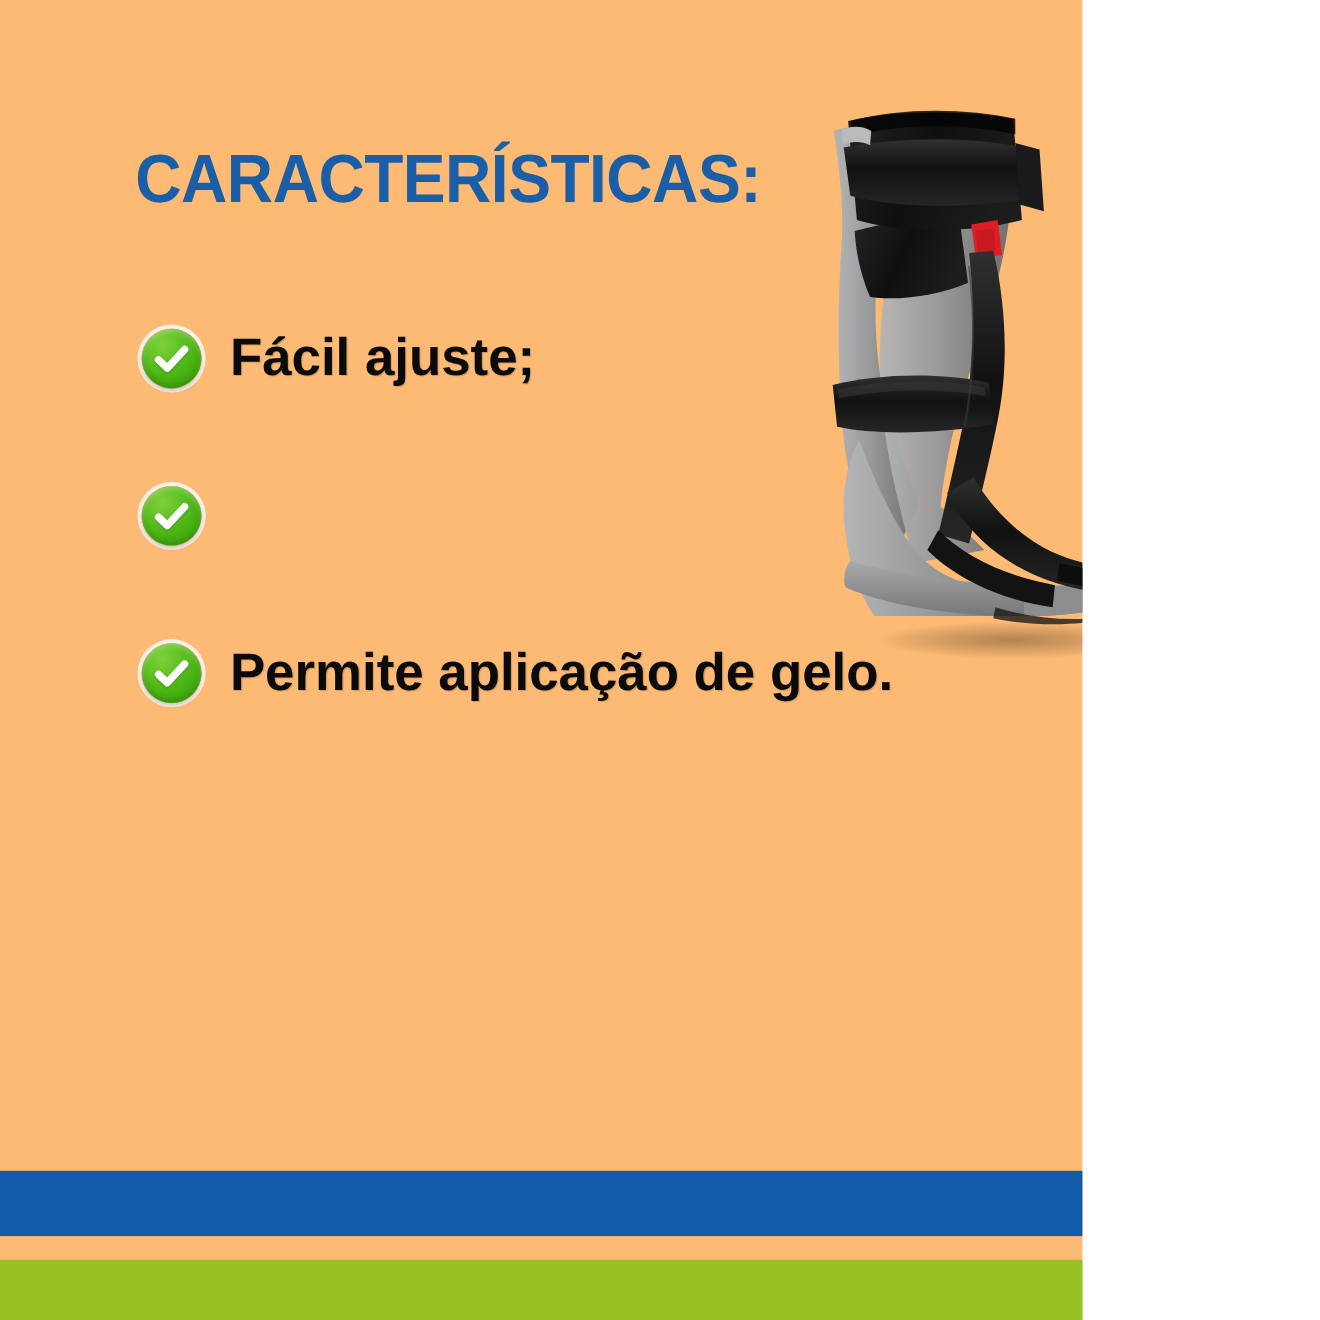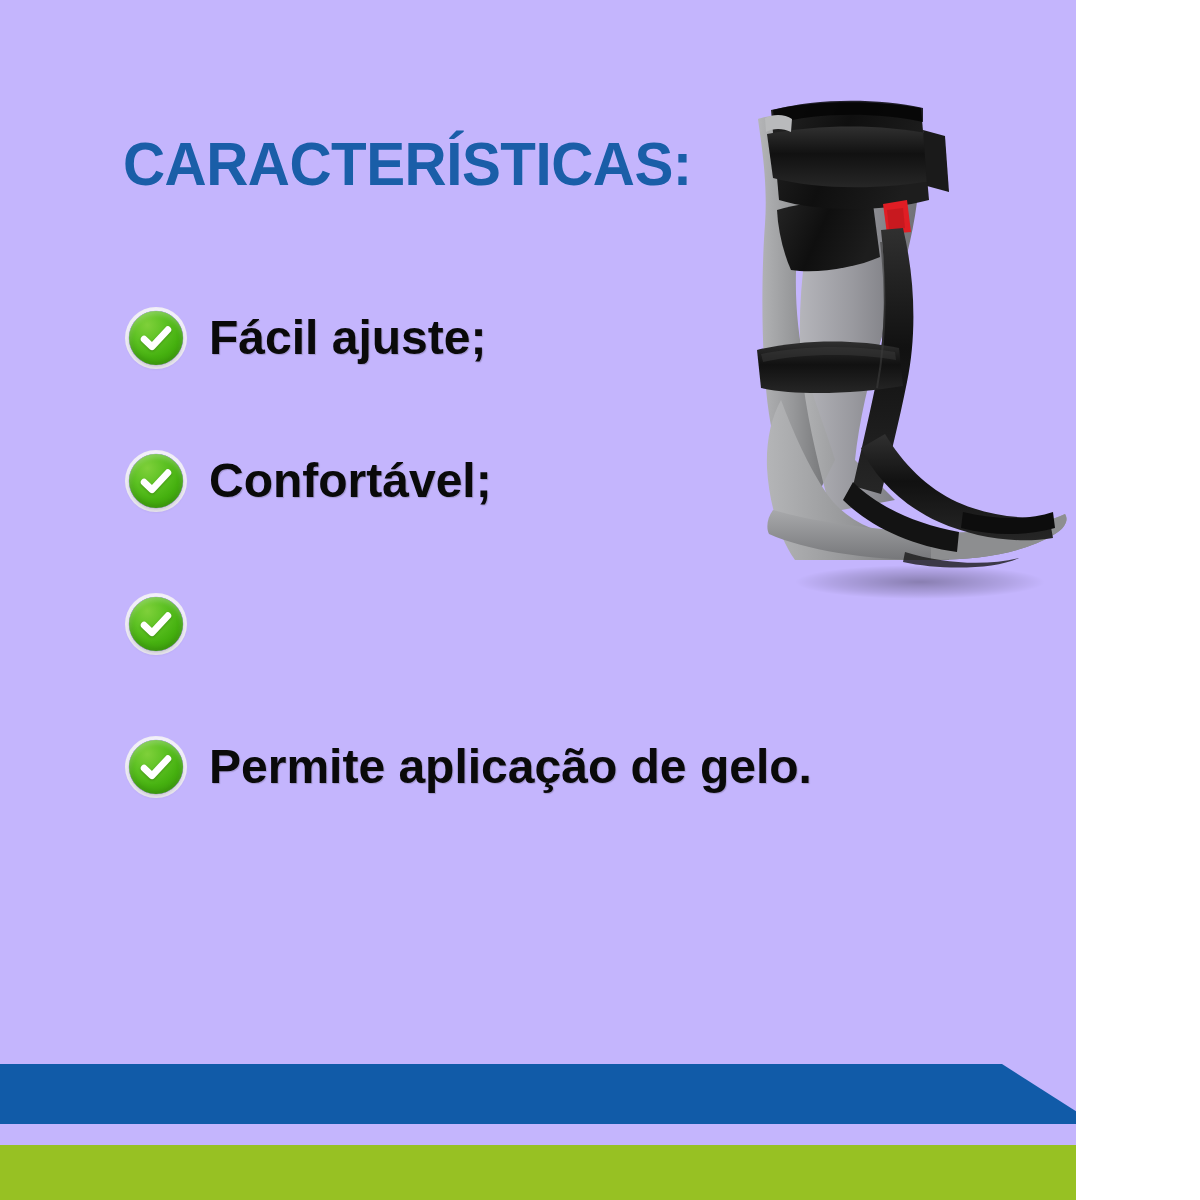--- a/index.html
+++ b/index.html
@@ -10,23 +10,23 @@
   body {
     width: 1200px;
     height: 1200px;
     background: #ffffff;
     font-family: "Liberation Sans", sans-serif;
     overflow: hidden;
   }
 
   .poster {
     position: relative;
-    width: 1076px;
+    width: 984px;
     height: 1200px;
-    background: #c4b5fd;
+    background: #fdba74;
     overflow: hidden;
   }
 
   
   .page-title {
     position: absolute;
     left: 123px;
     top: 131px;
     font-family: "Liberation Sans", sans-serif;
     font-weight: bold;
@@ -36,21 +36,21 @@
     white-space: nowrap;
     transform: scaleX(0.94);
     transform-origin: left top;
     line-height: 1.05;
   }
 
   
   .feature-list {
     position: absolute;
     left: 125px;
-    top: 300px;
+    top: 288px;
     width: 900px;
   }
   .feature-item {
     position: relative;
     display: flex;
     align-items: center;
     height: 76px;
     margin-bottom: 67px;
   }
   .feature-item:last-child { margin-bottom: 0; }
@@ -139,28 +139,20 @@
 
     <div class="feature-item">
       <span class="check-badge">
         <svg viewBox="0 0 48 48" aria-hidden="true">
           <path d="M9 25.5 L19 35 L39 13.5" fill="none" stroke="#ffffff" stroke-width="8.5" stroke-linecap="round" stroke-linejoin="round"></path>
         </svg>
       </span>
       <span class="feature-label">Fácil ajuste;</span>
     </div>
 
-    <div class="feature-item">
-      <span class="check-badge">
-        <svg viewBox="0 0 48 48" aria-hidden="true">
-          <path d="M9 25.5 L19 35 L39 13.5" fill="none" stroke="#ffffff" stroke-width="8.5" stroke-linecap="round" stroke-linejoin="round"></path>
-        </svg>
-      </span>
-      <span class="feature-label">Confortável;</span>
-    </div>
 
     <div class="feature-item">
       <span class="check-badge">
         <svg viewBox="0 0 48 48" aria-hidden="true">
           <path d="M9 25.5 L19 35 L39 13.5" fill="none" stroke="#ffffff" stroke-width="8.5" stroke-linecap="round" stroke-linejoin="round"></path>
         </svg>
       </span>
     </div>
 
 

